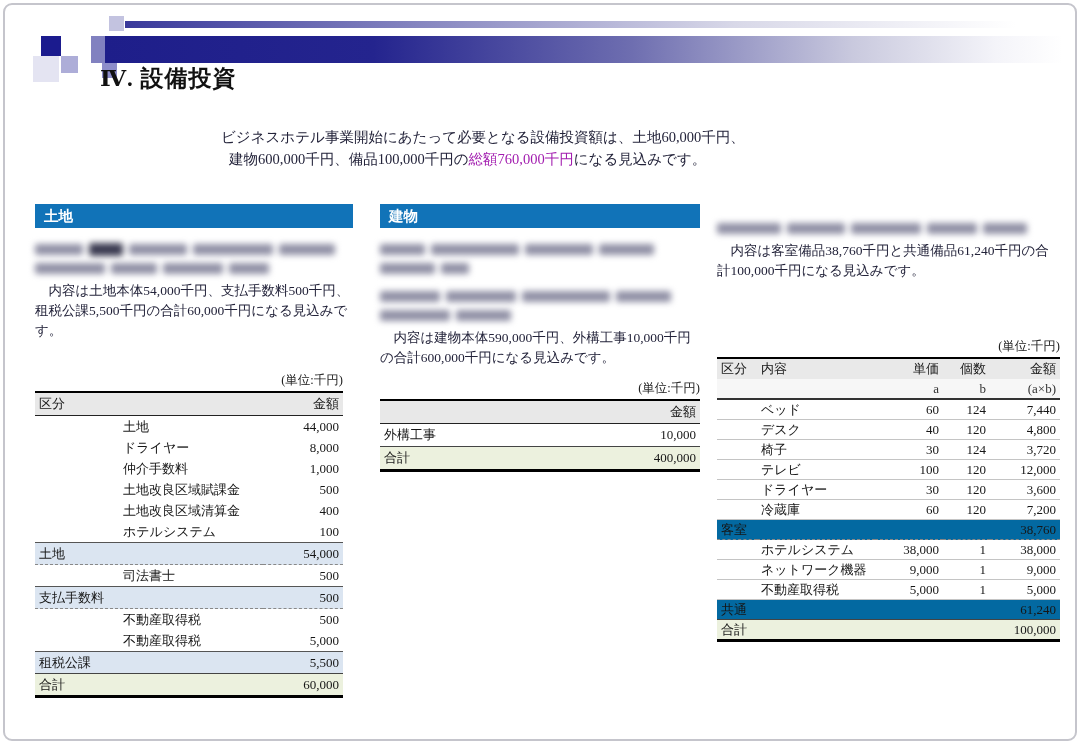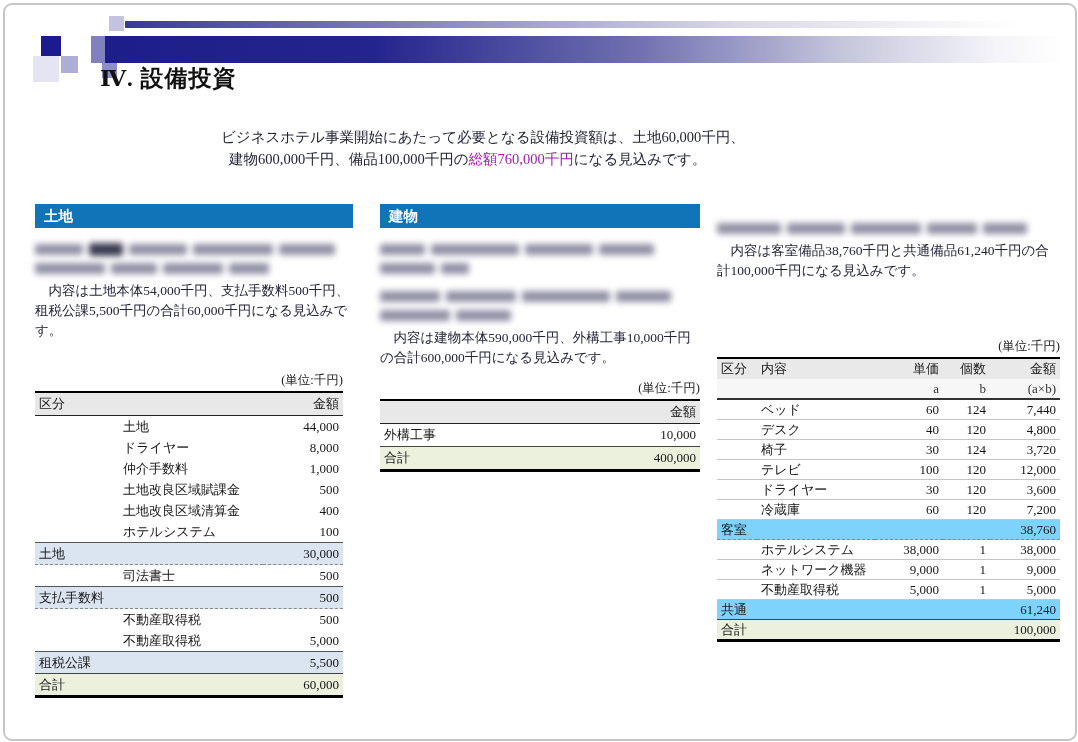--- a/index.html
+++ b/index.html
@@ -64,21 +64,21 @@
   .t-building .row-plain td{border-bottom:1px dashed #999;}
   .t-building .row-total td{background:#ecf1de;border-top:1px solid #444;border-bottom:3px solid #000;}
 
   
   .t-equip{margin-top:2px;font-size:12.5px;}
   .t-equip thead tr.h1 th{background:#e9e9e9;height:18px;}
   .t-equip thead tr.h2 th{background:#f7f7f7;border-bottom:2px solid #333;height:17px;color:#333;}
   .t-equip td{height:19px;}
   .t-equip .row-item td:first-child{padding-left:44px;}
   .t-equip .row-item td{border-bottom:1px solid #c4c4c4;}
-  .t-equip .row-subtotal td{background:#7dd3fc;border-top:1px solid #555;border-bottom:1px dashed #888;}
+  .t-equip .row-subtotal td{background:#0369a1;border-top:1px solid #555;border-bottom:1px dashed #888;}
   .t-equip .row-total td{background:#ecf1de;border-top:1px solid #444;border-bottom:3px solid #000;}
 </style>
 </head>
 <body>
 
 <div class="page">
 
   <div class="strip-thin"></div>
   <div class="strip-main"></div>
   <div class="sq sq-top"></div>
@@ -134,21 +134,21 @@
           <tr class="row-item">
             <td>土地改良区域清算金</td>
             <td class="num">400</td>
           </tr>
           <tr class="row-item">
             <td>ホテルシステム</td>
             <td class="num">100</td>
           </tr>
           <tr class="row-subtotal">
             <td>土地</td>
-            <td class="num">30,000</td>
+            <td class="num">54,000</td>
           </tr>
           <tr class="row-item">
             <td>司法書士</td>
             <td class="num">500</td>
           </tr>
           <tr class="row-subtotal">
             <td>支払手数料</td>
             <td class="num">500</td>
           </tr>
           <tr class="row-item">

